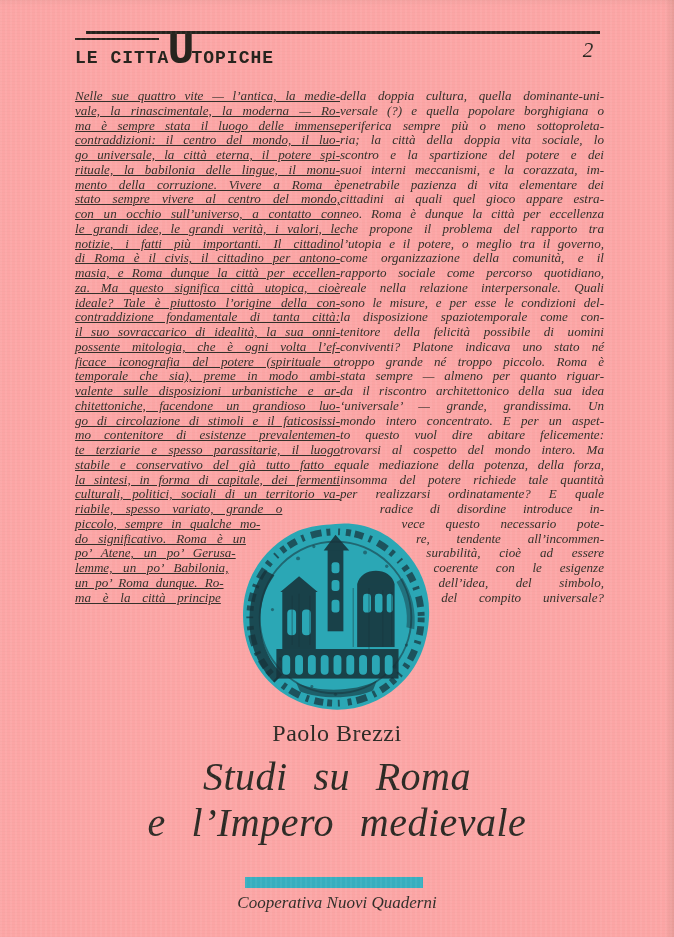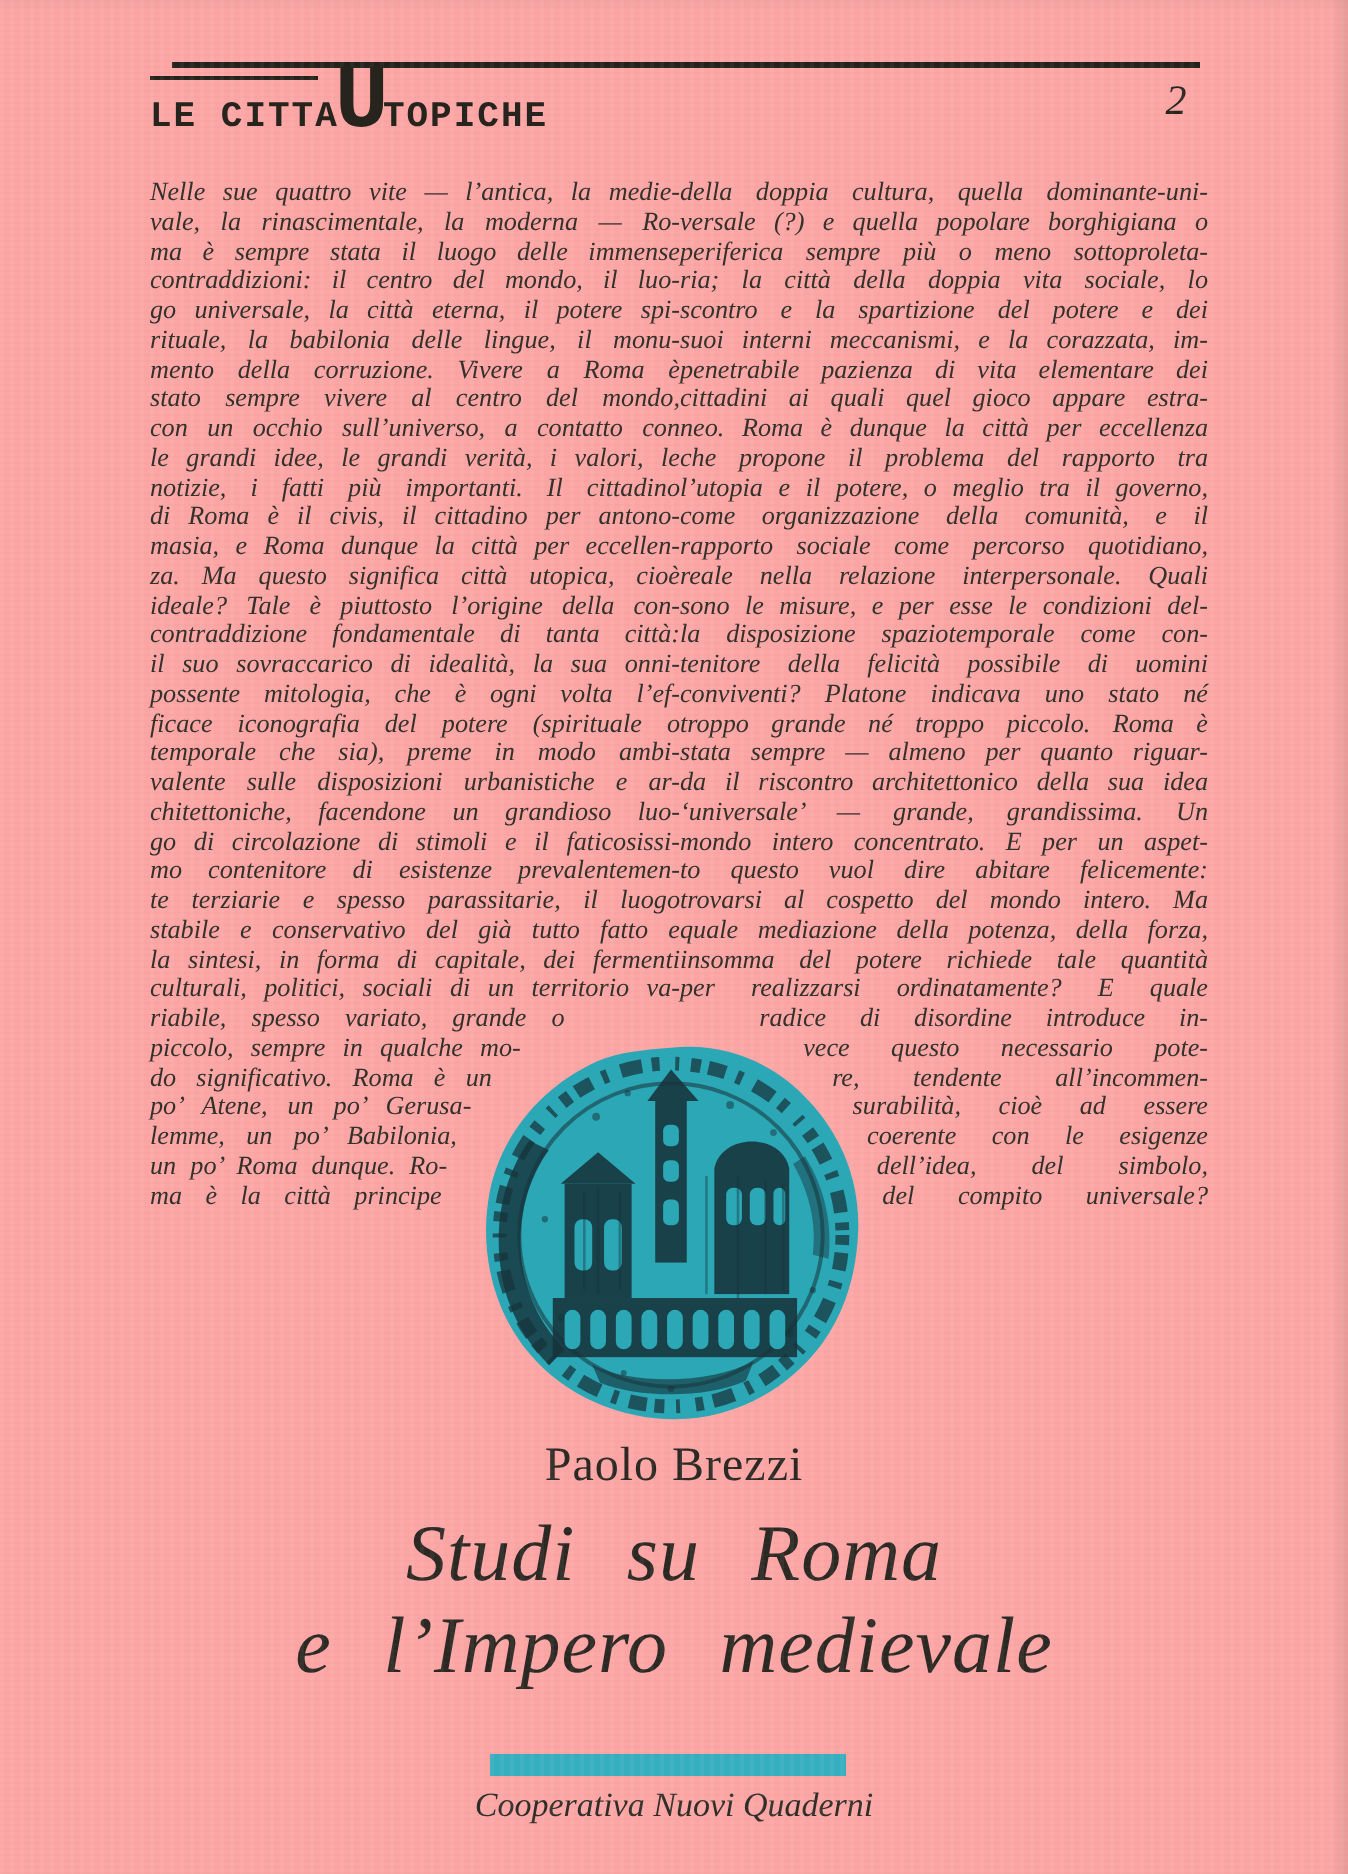--- a/index.html
+++ b/index.html
@@ -36,21 +36,21 @@
   }
 
   
   .col {
     position:absolute; top:89px; 
     font-style:italic; font-size:13.1px; line-height:14.75px;
     text-align:justify; text-align-last:justify;
     color:#34312b; z-index:2;
   }
   .col span { white-space:pre-line; }
-  .col-left  { left:75px;  width:265px; }
+  .col-left  { left:75px;  width:265px;text-decoration:underline; }
   .col-right { left:340px; width:264px; }
   .wrap { pointer-events:none; }
   .wrap-left  { float:right; width:120px; height:545px; shape-outside:circle(115px at 115px 530px); }
   .wrap-right { float:left;  width:105px; height:545px; shape-outside:circle(115px at -13px 530px); }
 
   
   .seal { position:absolute; left:237px; top:519px; width:197px; height:197px; z-index:1; }
   .seal svg { display:block; width:100%; height:100%; }
 
   

